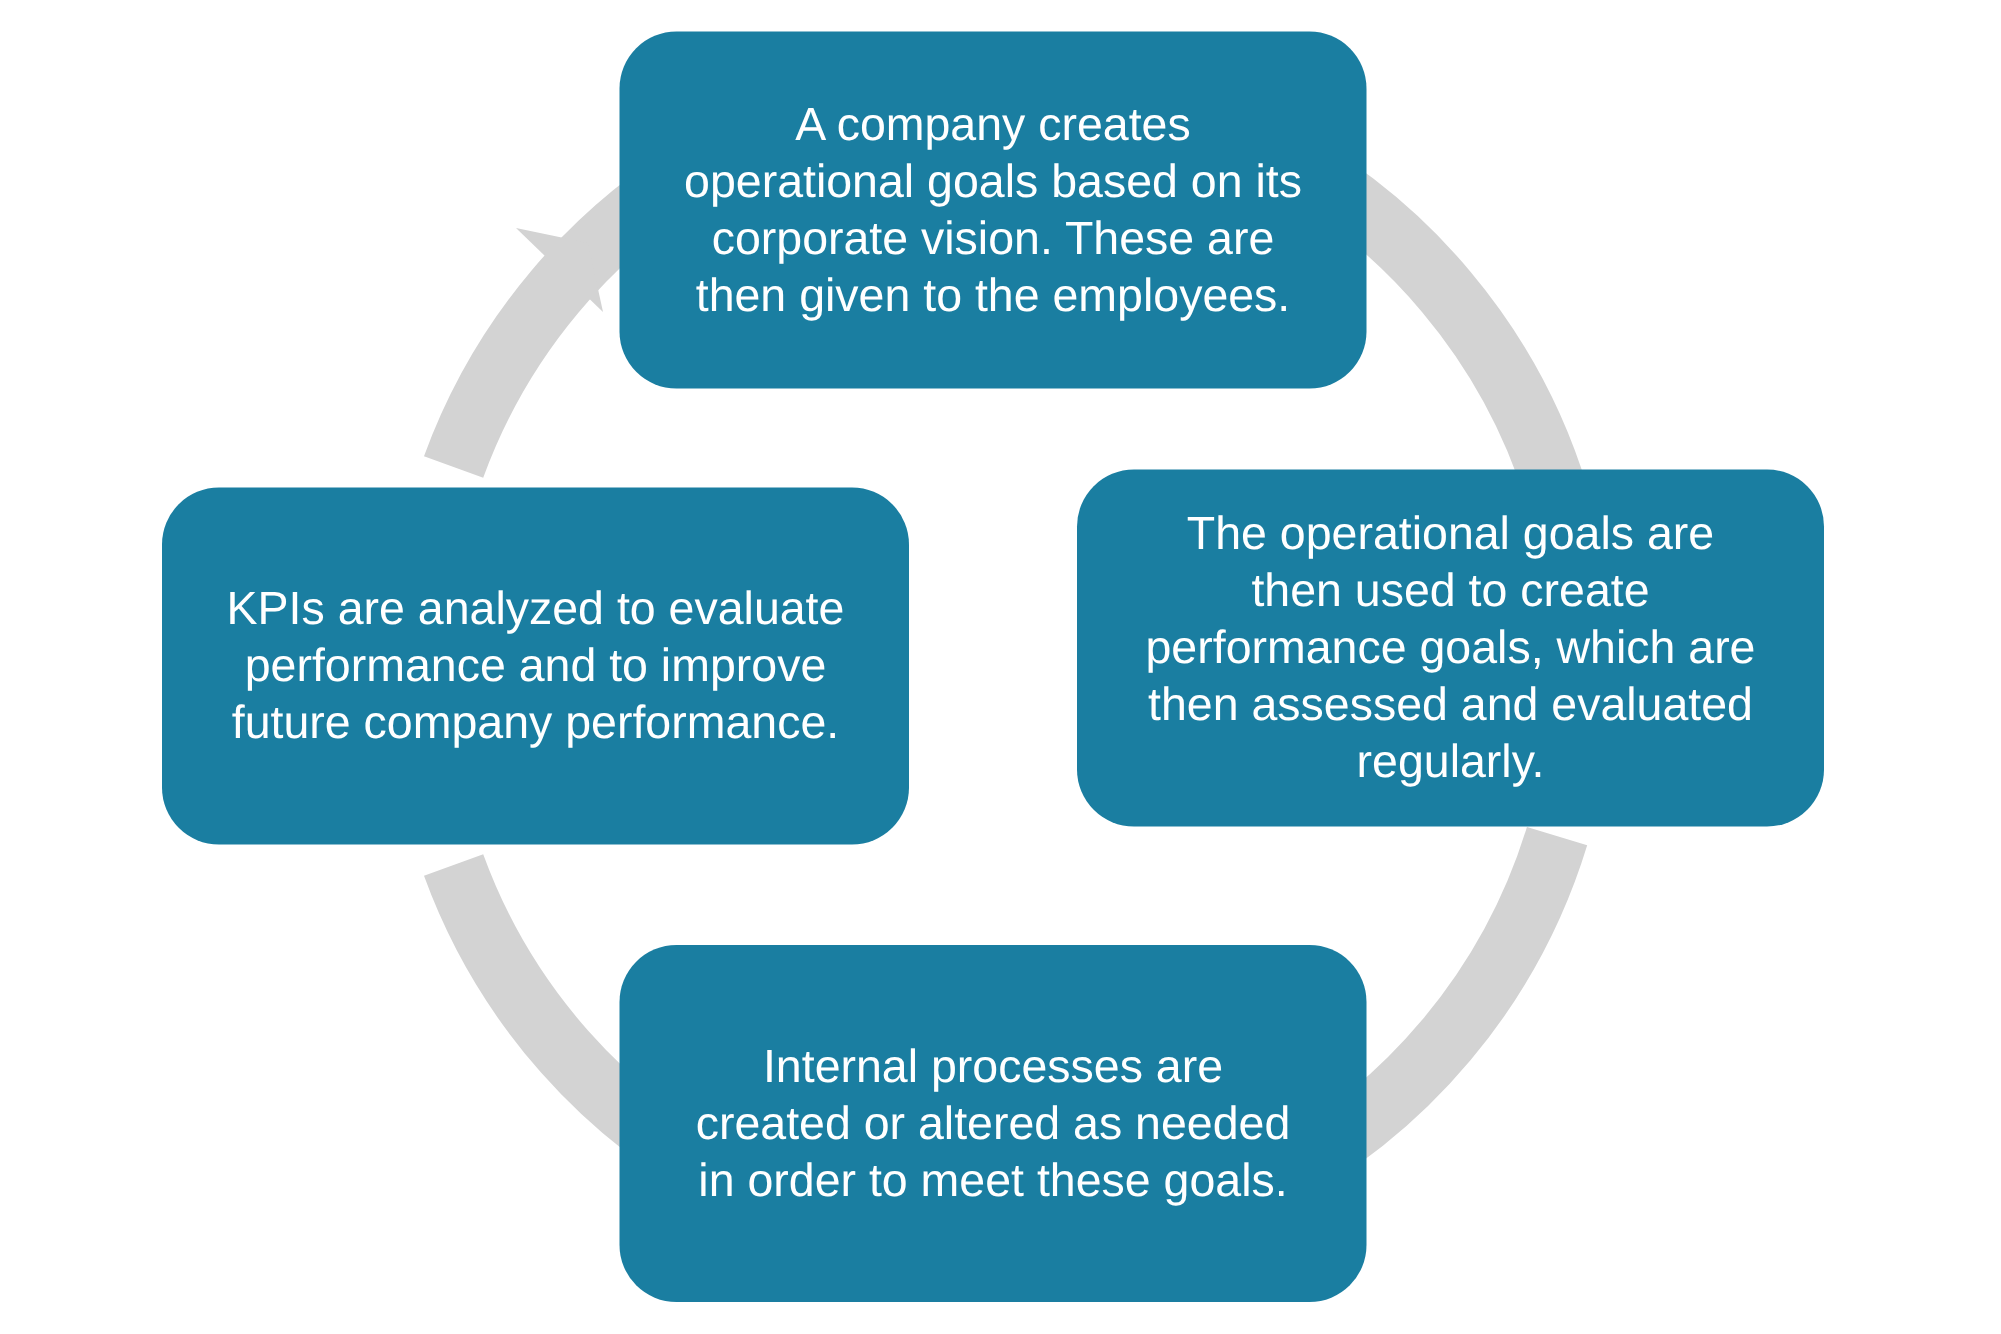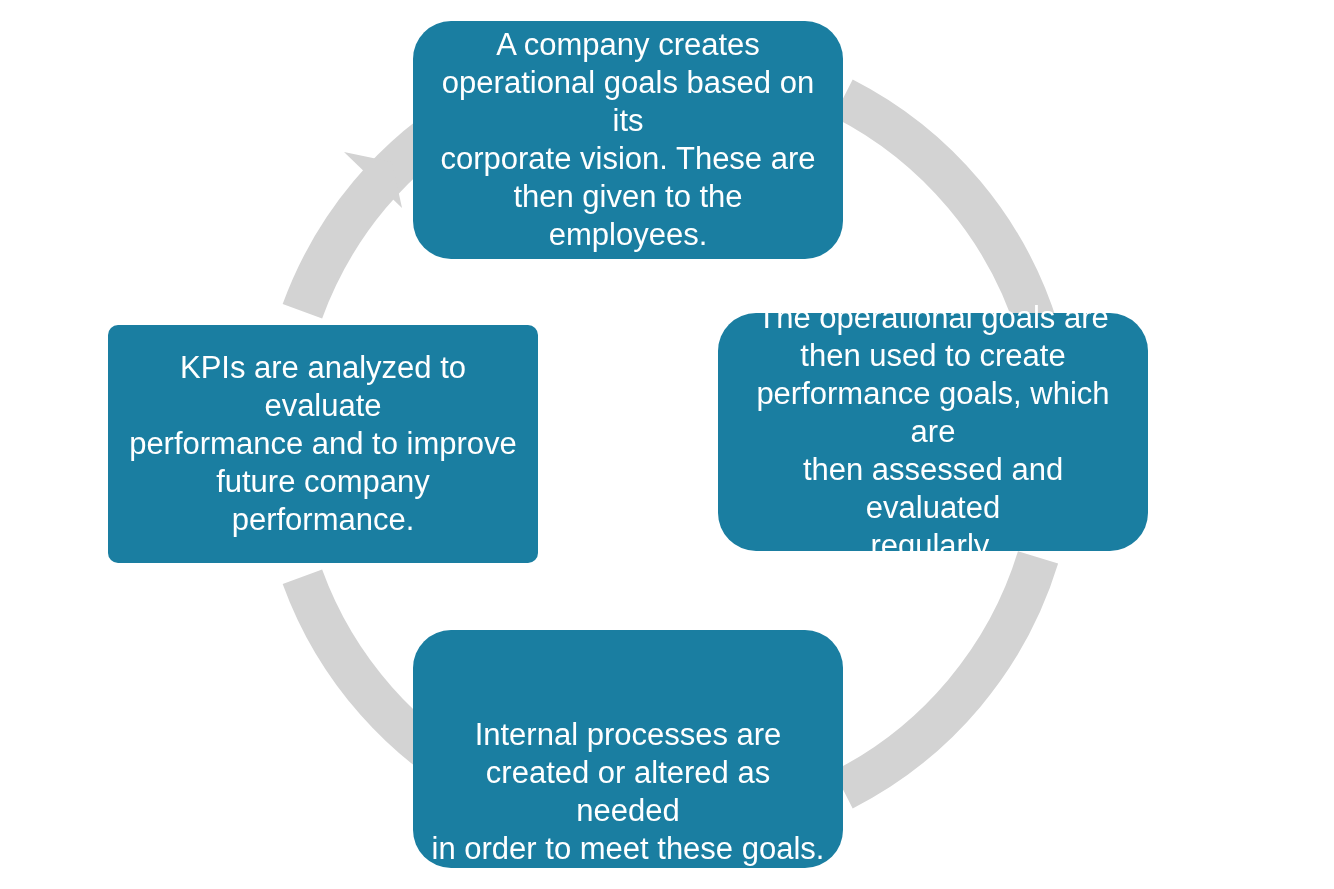--- a/index.html
+++ b/index.html
@@ -1,30 +1,30 @@
 <!DOCTYPE html>
 <html><head>
 <meta charset="utf-8">
 <style>
   html, body { margin: 0; padding: 0; background: #ffffff; }
   body { width: 1334px; height: 889px; position: relative; overflow: hidden; font-family: "Liberation Sans", "DejaVu Sans", sans-serif; }
   #ring { position: absolute; left: 0; top: 0; width: 1334px; height: 889px; }
   .box {
-    position: absolute; width: 430px; height: 238px;
+    position: absolute; width: 498px; height: 238px;
     background: #1a7ea1; border-radius: 38px;
     display: flex; align-items: center; justify-content: center;
     text-align: center; color: #ffffff;
     font-size: 31px; line-height: 38px;
     box-sizing: border-box; padding: 0 18px;
   }
   .box span { white-space: pre-line; }
   #box-top { left: 413px; top: 21px; }
   #box-right { left: 718px; top: 313px; }
-  #box-bottom { left: 413px; top: 630px; align-items: flex-end; }
-  #box-left { left: 108px; top: 325px; border-radius: 10px; }
+  #box-bottom { left: 413px; top: 630px; }
+  #box-left { left: 108px; top: 325px; }
 </style>
 </head>
 <body>
 
 <svg id="ring" viewBox="0 0 1334 889">
   <g id="ring-group" fill="none" stroke="#d3d3d3" stroke-width="42">
       <path d="M843.1483138989441,98.28946861491329 A388,388 0 0 1 1038.0462453136577,330.5597785675781"></path>
       <path d="M1038.0462453136577,557.4402214324218 A388,388 0 0 1 843.1483138989441,789.7105313850867"></path>
       <path d="M490.85168610105586,789.7105313850868 A388,388 0 0 1 302.3992631350676,576.7038156103595"></path>
       <path d="M302.39926313506754,311.29618438964053 A388,388 0 0 1 472.99999999999983,107.98214333163793"></path>

